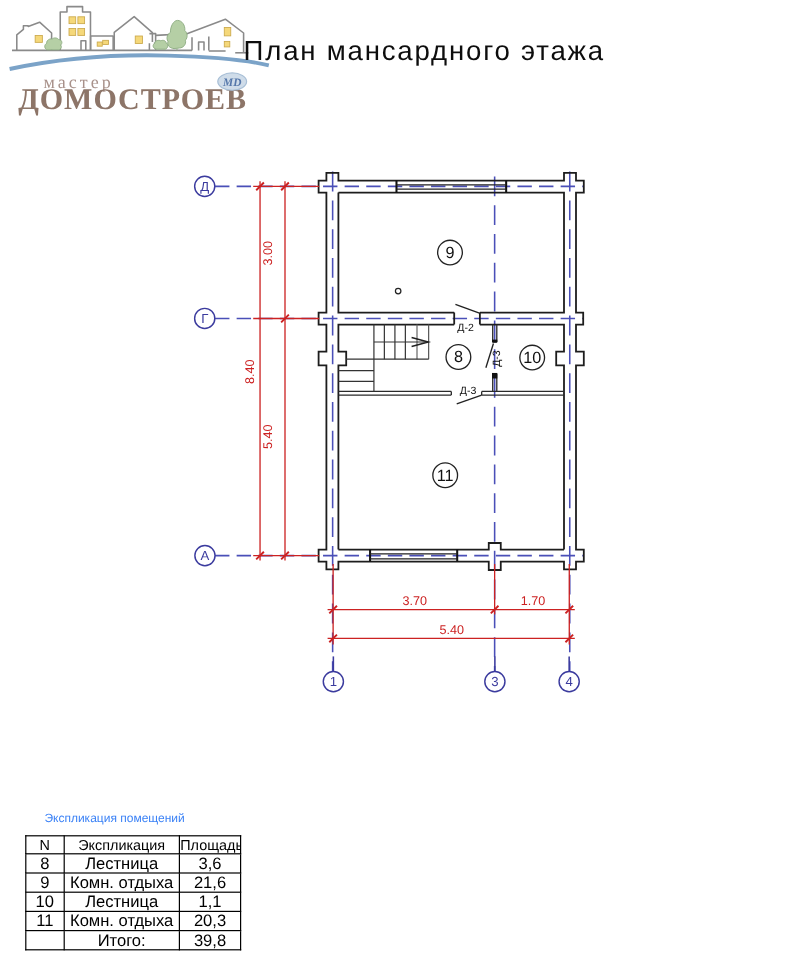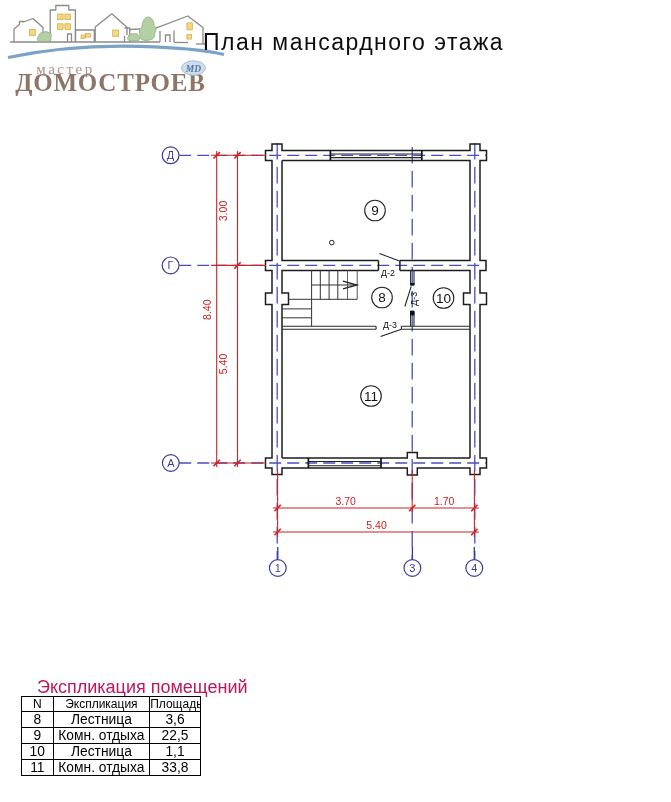--- a/index.html
+++ b/index.html
@@ -1,20 +1,20 @@
 <!DOCTYPE html>
 <html><head>
 <meta charset="utf-8">
 <style>
   html,body{margin:0;padding:0;background:#ffffff;}
   #page{position:relative;width:671px;height:802px;background:#fff;overflow:hidden;
         font-family:"Liberation Sans",sans-serif;}
   #title{position:absolute;left:186px;top:30.6px;font-size:23px;line-height:1;color:#0d0d0d;
          letter-spacing:1.5px;white-space:nowrap;margin-left:17px;}
-  #tcap{position:absolute;left:37px;top:677.6px;font-size:18px;line-height:1;color:#be185d;white-space:nowrap;}
+  #tcap{position:absolute;left:37px;top:677.6px;font-size:10px;line-height:1;color:#3b82f6;white-space:nowrap;}
   table.ex{position:absolute;left:21px;top:695.5px;border-collapse:collapse;
            font-size:13.8px;color:#000;table-layout:fixed;width:177px;}
   table.ex td{border:1.5px solid #000;text-align:center;padding:0;height:14.3px;
               overflow:hidden;white-space:nowrap;}
   tr.hdr td{font-size:12px;}
 </style>
 </head>
 <body>
 <div id="page">
 
@@ -234,27 +234,32 @@
           <td>Площадь</td>
         </tr>
   <tr>
           <td>8</td>
           <td>Лестница</td>
           <td>3,6</td>
         </tr>
   <tr>
           <td>9</td>
           <td>Комн. отдыха</td>
-          <td>22,5</td>
+          <td>21,6</td>
         </tr>
   <tr>
           <td>10</td>
           <td>Лестница</td>
           <td>1,1</td>
         </tr>
   <tr>
           <td>11</td>
           <td>Комн. отдыха</td>
-          <td>33,8</td>
+          <td>20,3</td>
+        </tr>
+  <tr>
+          <td></td>
+          <td>Итого:</td>
+          <td>39,8</td>
         </tr>
 </tbody>
     </table>
 </div>
 
 </body></html>

